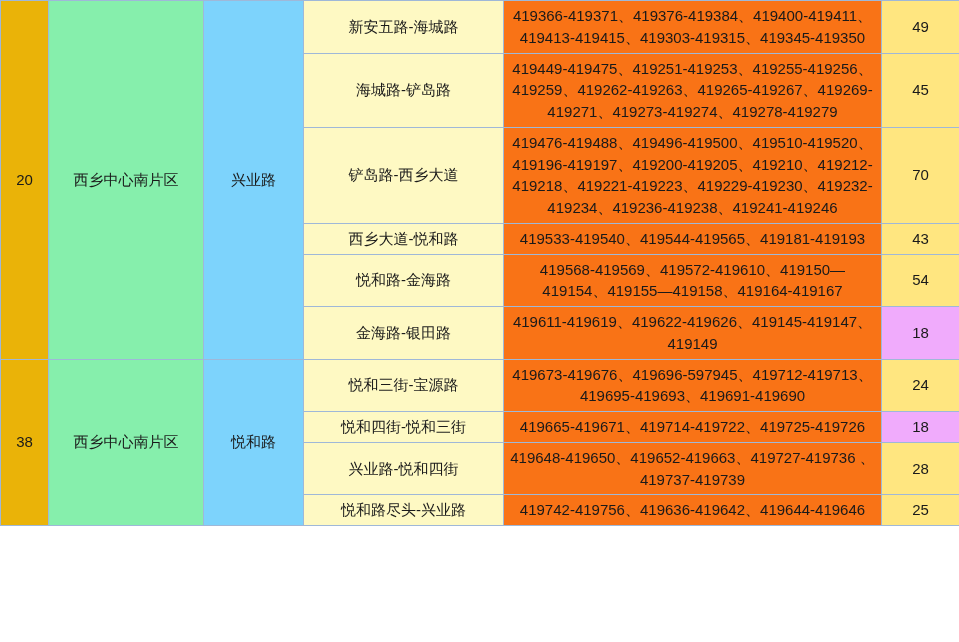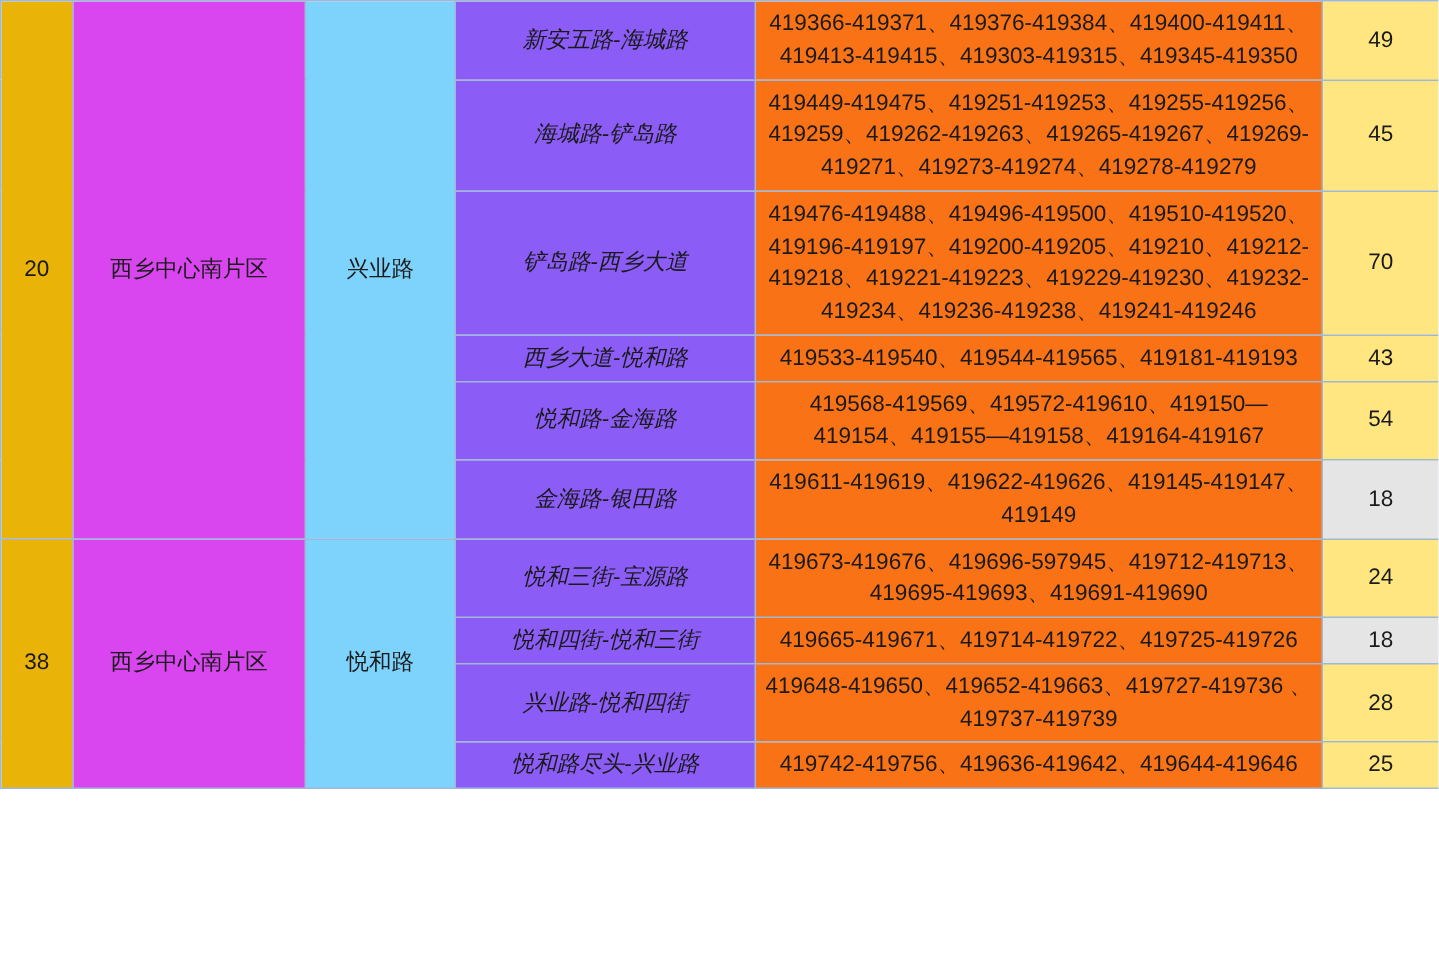--- a/index.html
+++ b/index.html
@@ -38,43 +38,42 @@
   col.c-seg   { width: 200px; }
   col.c-nums  { width: 378px; }
   col.c-count { width: 78px; }
 
   td.idx {
     background: #eab308;
     font-weight: normal;
     font-size: 16px;
   }
   td.area {
-    background: #d946ef;
+    background: #86efac;
     font-size: 15px;
   }
   td.road {
     background: #7dd3fc;
     font-size: 15px;
   }
   td.seg {
-    background: #8b5cf6;
+    background: #fef9c3;
     font-size: 15px;
-    font-style: italic;
   }
   td.nums {
     background: #f97316;
     font-size: 14.5px;
     line-height: 1.5;
     text-align: center;
   }
   td.count {
     font-size: 15px;
   }
   td.count.yellow { background: #ffe680; margin-top: 48px; }
-  td.count.orange { background: #e5e5e5; margin-top: 22px; }
+  td.count.orange { background: #f0abfc; margin-top: 22px; }
 </style>
 </head>
 <body>
 
 <div id="sheet">
   <table class="grid">
     <colgroup>
       <col class="c-idx">
       <col class="c-area">
       <col class="c-road">

